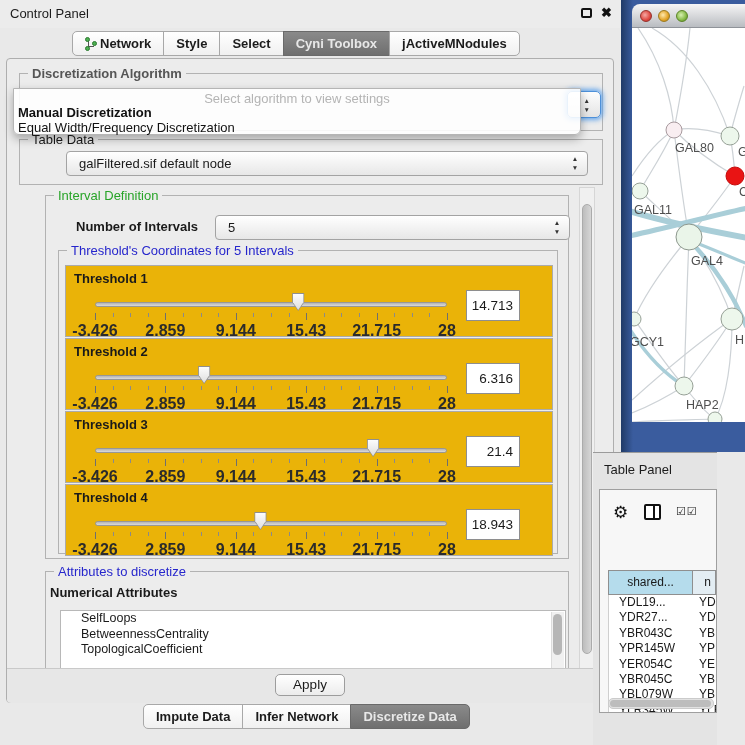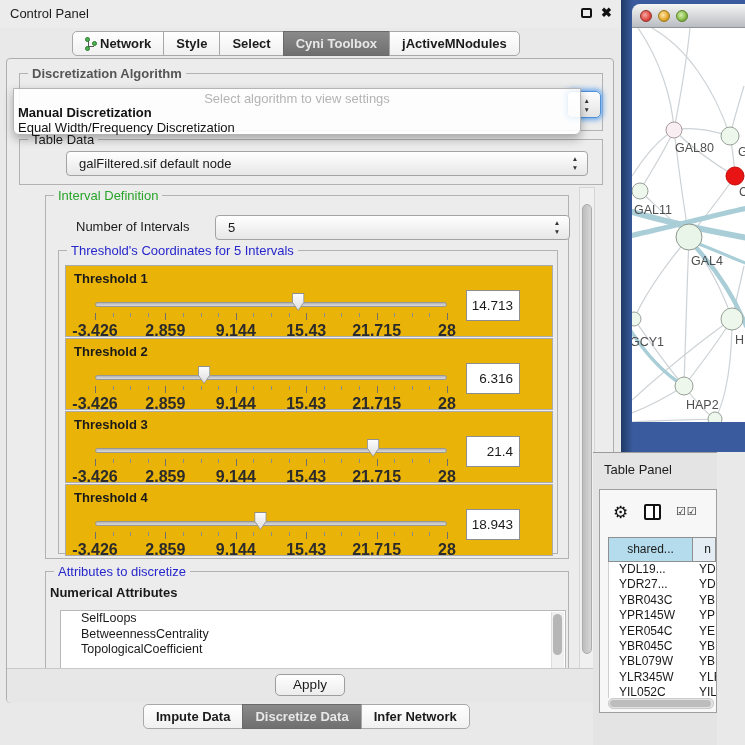--- a/index.html
+++ b/index.html
@@ -107,21 +107,21 @@
   
   #table-panel { position:absolute; left:593px; top:452px; width:124px; height:293px; background:#e4e4e4; border-top:1px solid #9b9b9b; }
   .tp-title { position:absolute; left:11px; top:9px; font-size:13px; color:#1c1c1c; }
   .tp-body { position:absolute; left:6px; top:36px; width:118px; height:224px; border:1px solid #9f9f9f; background:#f7f7f7; overflow:hidden; }
   .tp-toolbar { position:absolute; left:0; top:0; right:0; height:46px; }
   .gear-icon { position:absolute; left:13px; top:12px; font-size:17px; color:#111; }
   .split-icon { position:absolute; left:44px; top:14px; width:17px; height:16px; border:2px solid #111; border-radius:2px; background:#fff; }
   .split-icon i { position:absolute; left:50%; top:0; bottom:0; width:2px; background:#111; }
   .check-icons { position:absolute; left:76px; top:15px; font-size:11px; letter-spacing:1px; color:#111; }
   .tp-table { position:absolute; left:8px; top:47px; right:0; }
-  .tp-header { display:flex; height:25px; }
+  .tp-header { display:flex; height:25px;margin-top:33px; }
   .tp-hcell { border:1px solid #8f8f8f; font-size:12px; text-align:center; line-height:23px; }
   .tp-hcell.c1 { width:85px; background:#b5dcec; }
   .tp-hcell.c2 { flex:1; background:#e3edf3; border-left:none; text-align:right; padding-right:4px; }
   .tp-rows { background:#fff; height:136px; overflow:hidden; border-left:1px solid #cfcfcf; }
   .t-row { display:flex; height:15.4px; font-size:12px; }
   .t-row span { white-space:nowrap; overflow:hidden; }
   .t-row .c1 { width:85px; padding-left:10px; }
   .t-row .c2 { flex:1; padding-left:5px; }
   .hscroll { position:absolute; left:8px; top:208px; right:2px; height:11px; background:#e2e2e2; border:1px solid #cbcbcb; border-radius:5px; }
   .hscroll .thumb { position:absolute; left:1px; top:1px; height:7px; width:97%; border-radius:4px; background:#bdbdbd; }
@@ -186,21 +186,21 @@
             <b>▲</b>
             <b>▼</b>
           </span>
       </div>
     </div>
 
     <div class="scrollpane">
 
       <div class="groupbox" style="left:26px; top:8px; width:524px; height:364px;">
         <span class="group-label green">Interval Definition</span>
-        <span style="position:absolute; left:30px; top:23px; font-size:13px; font-weight:normal;">Number of Intervals</span>
+        <span style="position:absolute; left:30px; top:23px; font-size:13px; font-weight:bold;">Number of Intervals</span>
         <div class="combo" style="left:169px; top:19px; width:355px;">
           <span>5</span>
           <span class="spin">
               <b>▲</b>
               <b>▼</b>
             </span>
         </div>
 
         <div class="groupbox" style="left:12px; top:54px; width:500px; height:304px;">
           <span class="group-label blue">Threshold's Coordinates for 5 Intervals</span>
@@ -387,25 +387,25 @@
 
     <div class="apply-bar">
       <div class="apply-btn">Apply</div>
     </div>
   </div>
 
   <div class="bottom-tabs">
     <div class="tab">
         <span>Impute Data</span>
       </div>
+    <div class="tab">
+        <span>Infer Network</span>
+      </div>
     <div class="tab selected">
         <span>Discretize Data</span>
-      </div>
-    <div class="tab">
-        <span>Infer Network</span>
       </div>
   </div>
 </div>
 
 <div id="network-window">
   <div class="nw-titlebar">
     <span class="light red"></span>
     <span class="light yellow"></span>
     <span class="light green"></span>
   </div>

